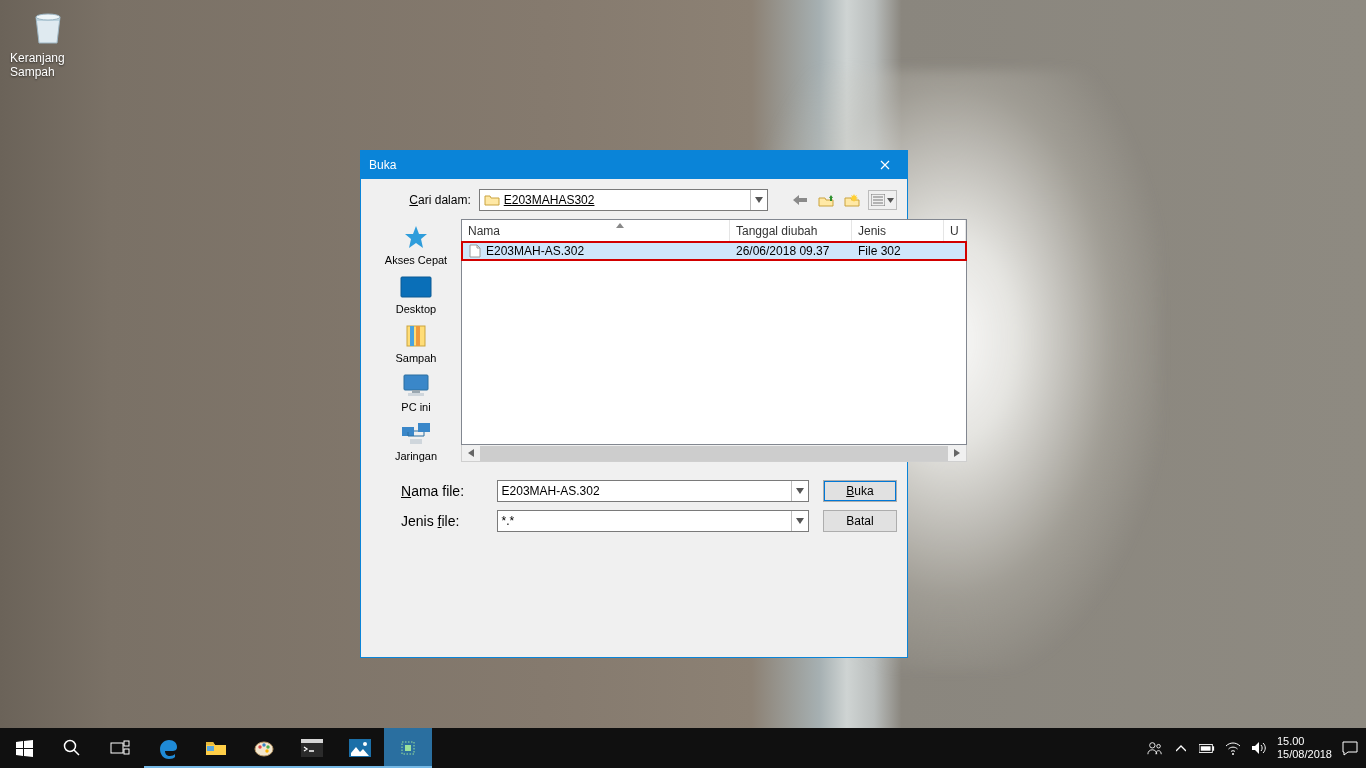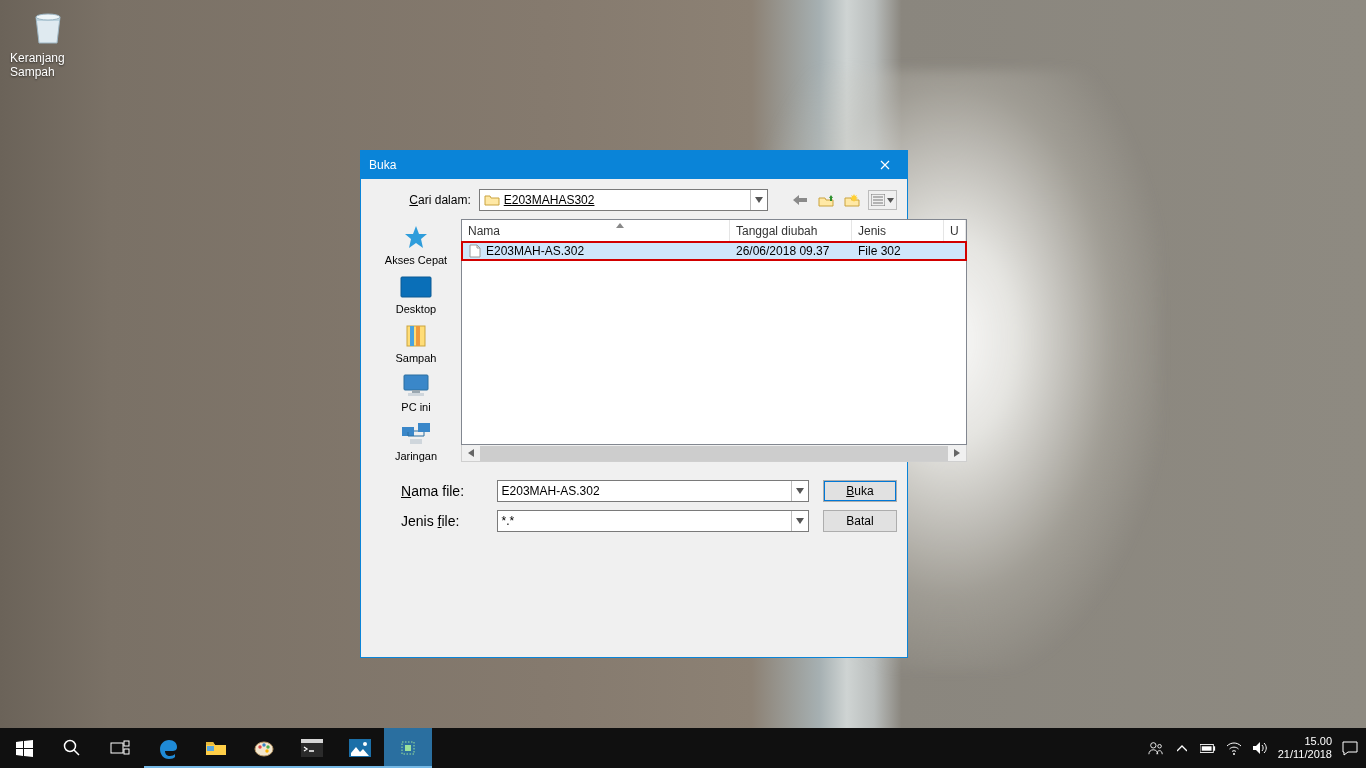--- a/index.html
+++ b/index.html
@@ -67,21 +67,21 @@
 .brow .binput .arrow { width:17px; height:20px; border-left:1px solid #bcbcbc; display:flex;align-items:center;justify-content:center;}
 .brow .bbtn { width: 76px; height: 22px; margin-left: 14px; border:1px solid #adadad; background:#e1e1e1; font-size:12px; }
 .bbtn.primary { box-shadow: inset 0 0 0 1px #0078d7; }
 
 .taskbar { position: absolute; left:0; right:0; bottom:0; height: 40px; background:#101010; display:flex; align-items:center; }
 .taskbar .tb { width: 48px; height:40px; display:flex; align-items:center; justify-content:center; }
 .taskbar .tb.active { background:#2a6fa0; box-shadow: inset 0 -2px 0 #76b9e6; }
 .taskbar .tb.open { box-shadow: inset 0 -2px 0 #76b9e6; }
 .taskbar .spacer { flex:1; }
 .taskbar .tray { display:flex; align-items:center; gap:10px; padding-right:8px; color:#fff; font-size:11px; }
-.taskbar .tray .clock { text-align:right; line-height:13px; }
+.taskbar .tray .clock { text-align:left; line-height:13px; }
 .taskbar .tray .ic { width:16px; height:16px; display:flex;align-items:center;justify-content:center; }
 
 svg { display:block; }
 .u { text-decoration: underline; }
 </style>
 </head>
 <body>
 
 <div class="desktop">
 
@@ -371,21 +371,21 @@
           </svg>
         </span>
       <span class="ic">
           <svg width="16" height="14" viewBox="0 0 16 14">
             <path d="M1 5h3l4-4v12l-4-4H1z" fill="#fff"></path>
             <path d="M10 4c1.5 1.5 1.5 4.5 0 6M12 2c3 3 3 7 0 10" stroke="#fff" fill="none"></path>
           </svg>
         </span>
       <div class="clock">
         <div>15.00</div>
-        <div>21/11/2018</div>
+        <div>15/08/2018</div>
       </div>
       <span class="ic">
           <svg width="16" height="15" viewBox="0 0 16 15">
             <path d="M1 1h14v10H6l-4 3v-3H1z" fill="none" stroke="#fff"></path>
           </svg>
         </span>
     </div>
   </div>
 </div>
 

